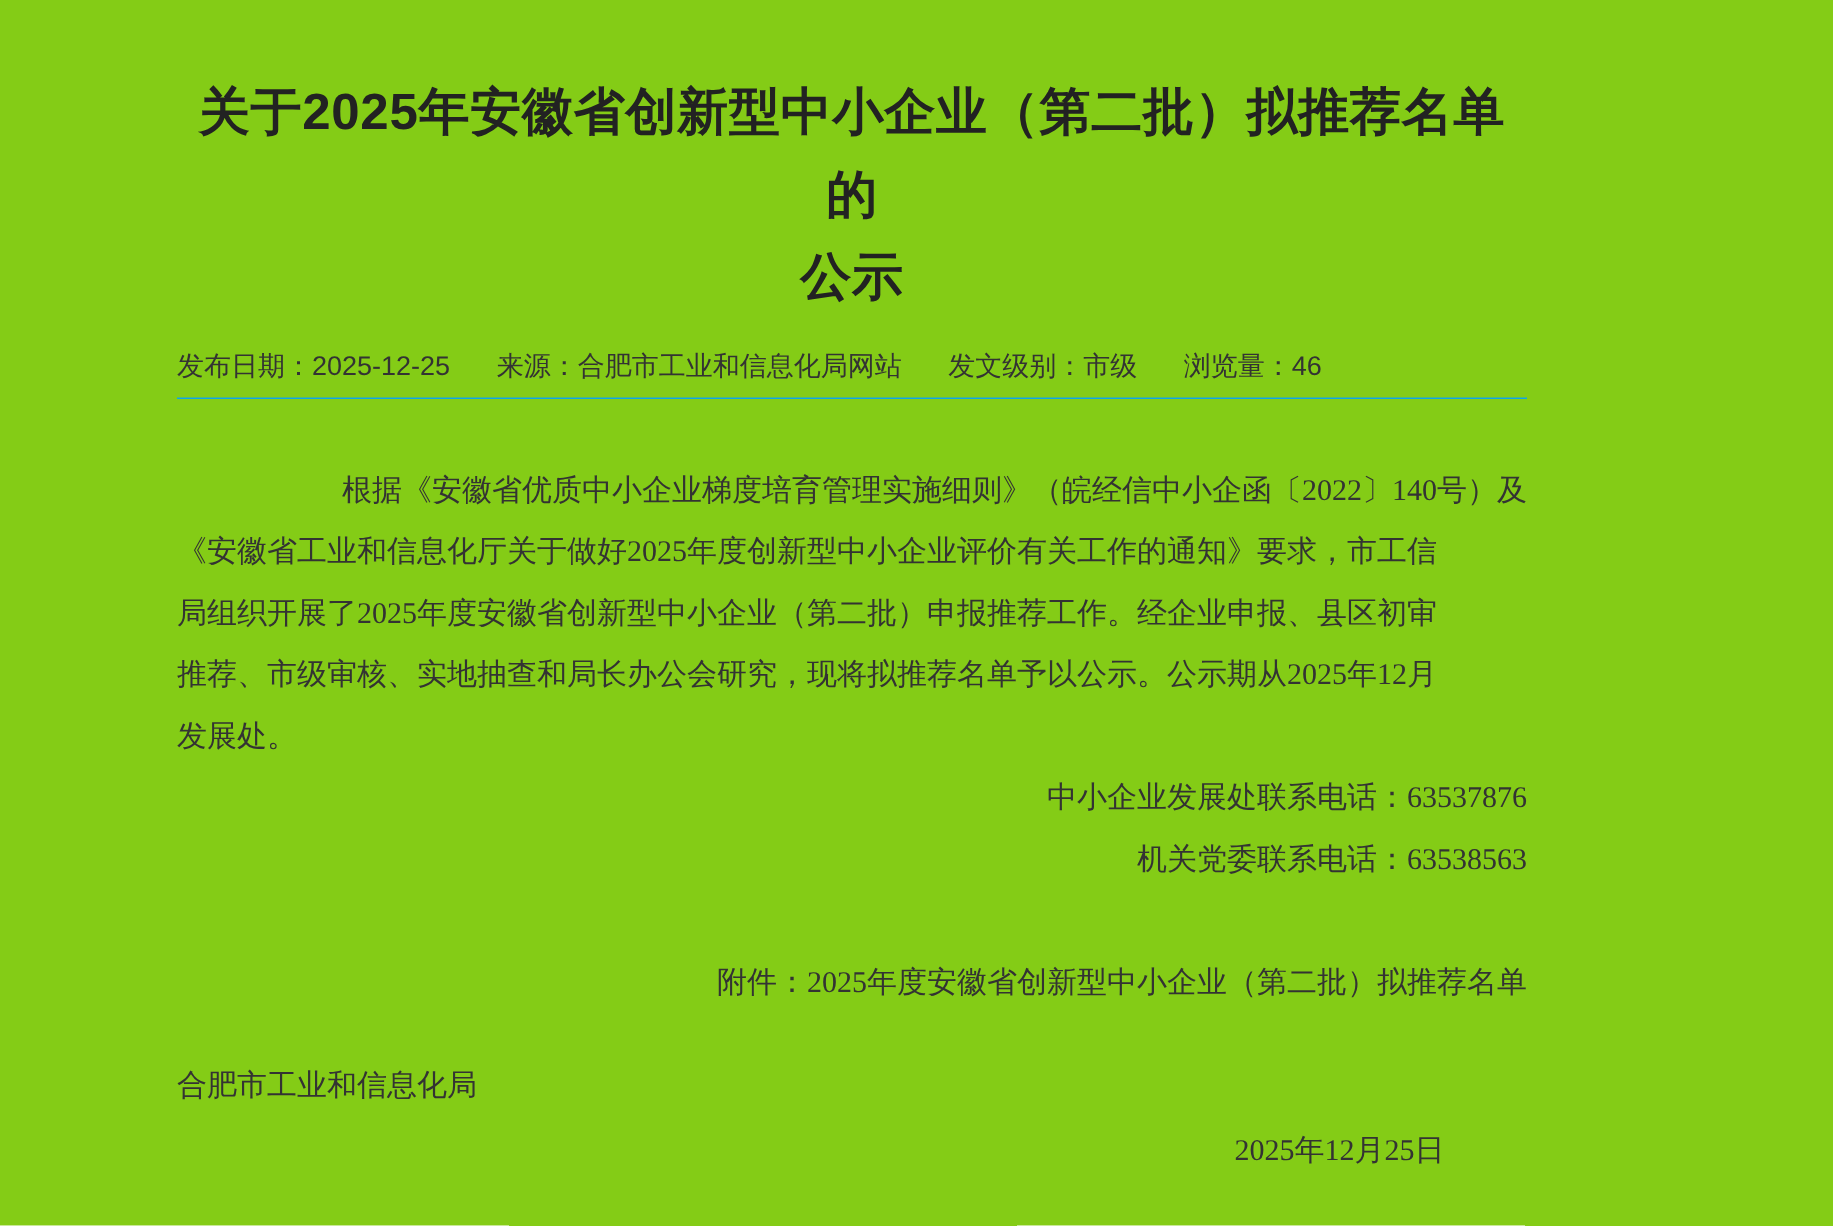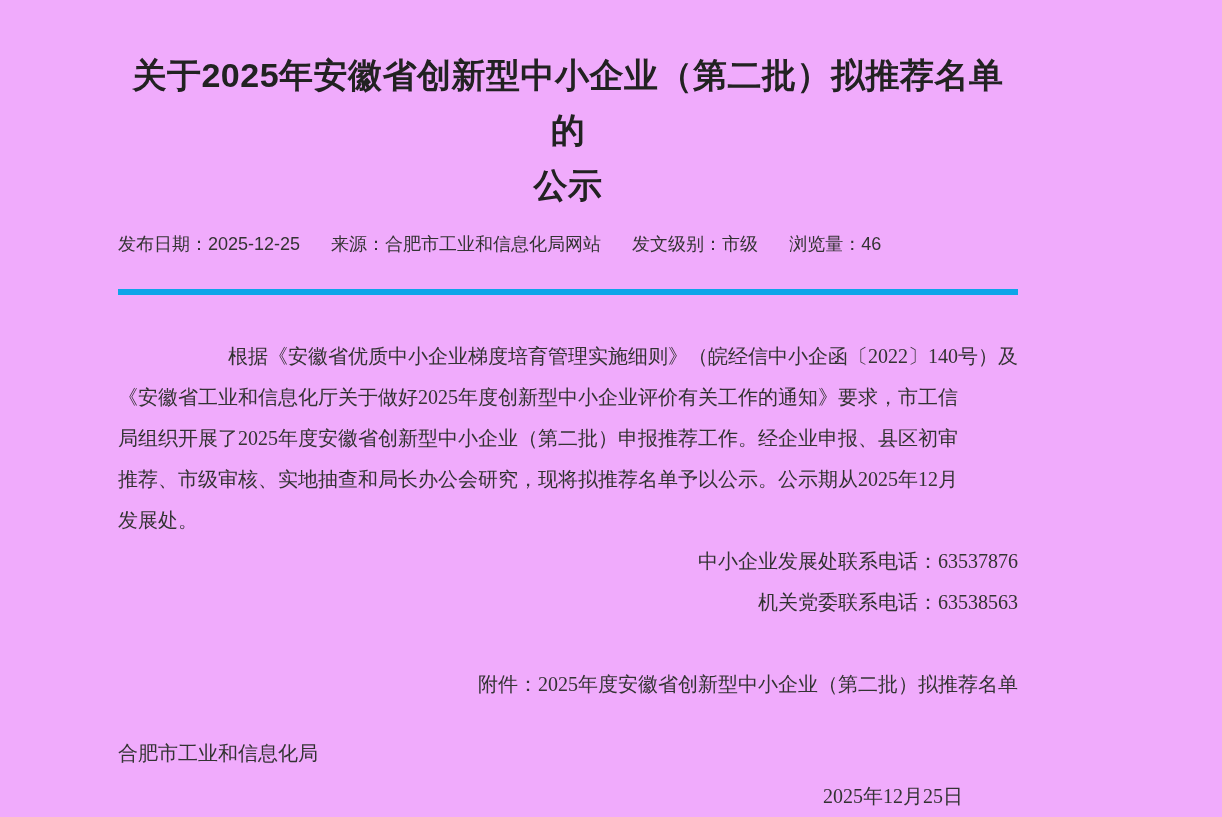--- a/index.html
+++ b/index.html
@@ -5,21 +5,21 @@
   * { margin: 0; padding: 0; box-sizing: border-box; }
   html, body {
     width: 1222px;
     background: #ffffff;
     font-family: "Liberation Sans", sans-serif;
   }
   .page {
     position: relative;
     width: 1222px;
     height: 817px;
-    background: #f0abfc;
+    background: #84cc16;
     overflow: hidden;
   }
   .content {
     margin-left: 118px;
     width: 900px;
   }
   .title {
     margin-top: 48px;
     text-align: center;
     font-size: 34px;
@@ -27,22 +27,22 @@
     font-weight: 700;
     color: #222222;
     font-family: "Liberation Sans", "DejaVu Sans", sans-serif;
     letter-spacing: 0.5px;
   }
   .meta {
     margin-top: 18px;
     font-size: 18px;
     line-height: 26px;
     color: #333333;
-    padding-bottom: 32px;
-    border-bottom: 6px solid #0ea5e9;
+    padding-bottom: 8px;
+    border-bottom: 1px solid #0ea5e9;
   }
   .meta .meta-item { margin-right: 26px; white-space: nowrap; }
   .meta .meta-item:last-child { margin-right: 0; }
   .article {
     margin-top: 41px;
     font-family: "Liberation Serif", "DejaVu Serif", serif;
     font-size: 20px;
     line-height: 41px;
     color: #333333;
   }

